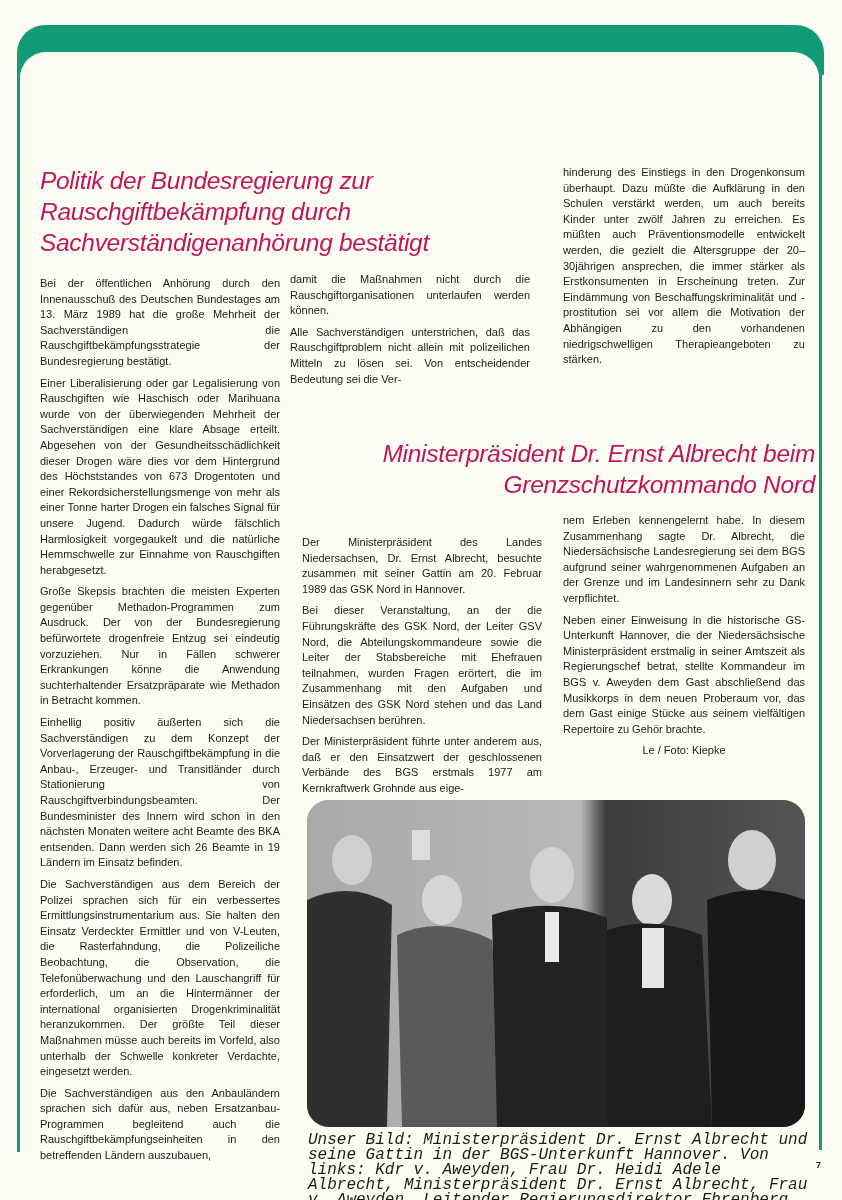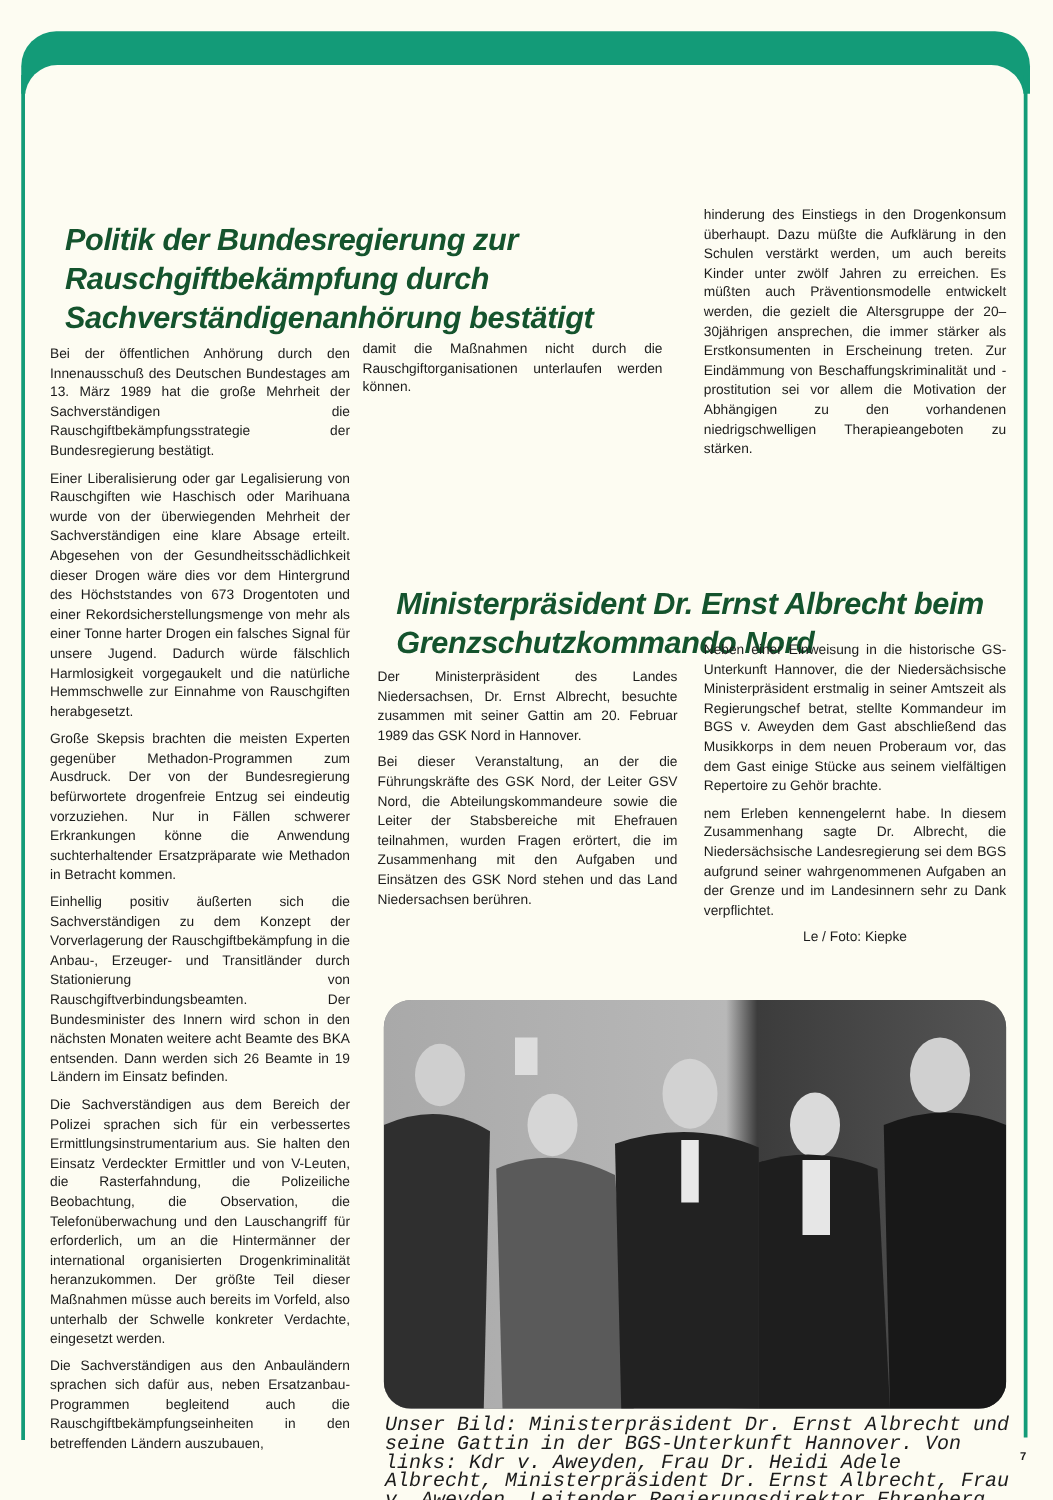--- a/index.html
+++ b/index.html
@@ -1,23 +1,23 @@
 <!DOCTYPE html>
 <html><head>
 <meta charset="utf-8">
 <style>
   html, body { margin:0; padding:0; }
   body { width:842px; height:1200px; background:#fdfcf2; position:relative; overflow:hidden; font-family:"Liberation Sans", sans-serif; color:#1c1c1c; }
   .frame-top { position:absolute; left:17px; top:25px; width:807px; height:50px; background:#139b78; border-radius:28px 28px 0 0; }
   .frame-inner { position:absolute; left:20px; top:52px; width:799px; height:1100px; background:#fdfcf2; border-radius:26px 26px 0 0; }
   .frame-left { position:absolute; left:17px; top:60px; width:3px; height:1092px; background:#139b78; }
   .frame-right { position:absolute; left:819px; top:60px; width:3px; height:1090px; background:#139b78; }
-  .headline { position:absolute; font-weight:bold; font-style:italic; color:#14532d; font-size:24.5px; line-height:31px; letter-spacing:-0.3px; margin:12px; }
+  .headline { position:absolute; font-weight:normal; font-style:italic; color:#be185d; font-size:24.5px; line-height:31px; letter-spacing:-0.3px; margin:0; }
   .h1 { left:40px; top:165px; width:520px; }
-  .h2 { left:305px; top:456px; width:510px; }
+  .h2 { left:305px; top:438px; width:510px;text-align:right; }
   .col { position:absolute; font-size:11px; line-height:15.6px; text-align:justify; }
   .col p { margin:0 0 6px 0; }
   .c1 { left:40px; top:276px; width:240px; }
   .c2 { left:290px; top:272px; width:240px; }
   .c3 { left:563px; top:165px; width:242px; }
   .c4 { left:302px; top:535px; width:240px; }
   .c5 { left:563px; top:513px; width:242px; }
   .credit { text-align:center; margin-top:4px !important; }
   .photo { position:absolute; left:307px; top:800px; width:498px; height:327px; border-radius:22px; overflow:hidden; background:#8d8d8d; }
   .caption { position:absolute; left:308px; top:1133px; width:500px; font-size:16px; line-height:15px; font-style:italic;font-family:Liberation Mono, monospace; }
@@ -37,36 +37,38 @@
   <p>Bei der öffentlichen Anhörung durch den Innenausschuß des Deutschen Bundestages am 13. März 1989 hat die große Mehrheit der Sachverständigen die Rauschgiftbekämpfungsstrategie der Bundesregierung bestätigt.</p>
   <p>Einer Liberalisierung oder gar Legalisierung von Rauschgiften wie Haschisch oder Marihuana wurde von der überwiegenden Mehrheit der Sachverständigen eine klare Absage erteilt. Abgesehen von der Gesundheitsschädlichkeit dieser Drogen wäre dies vor dem Hintergrund des Höchststandes von 673 Drogentoten und einer Rekordsicherstellungsmenge von mehr als einer Tonne harter Drogen ein falsches Signal für unsere Jugend. Dadurch würde fälschlich Harmlosigkeit vorgegaukelt und die natürliche Hemmschwelle zur Einnahme von Rauschgiften herabgesetzt.</p>
   <p>Große Skepsis brachten die meisten Experten gegenüber Methadon-Programmen zum Ausdruck. Der von der Bundesregierung befürwortete drogenfreie Entzug sei eindeutig vorzuziehen. Nur in Fällen schwerer Erkrankungen könne die Anwendung suchterhaltender Ersatzpräparate wie Methadon in Betracht kommen.</p>
   <p>Einhellig positiv äußerten sich die Sachverständigen zu dem Konzept der Vorverlagerung der Rauschgiftbekämpfung in die Anbau-, Erzeuger- und Transitländer durch Stationierung von Rauschgiftverbindungsbeamten. Der Bundesminister des Innern wird schon in den nächsten Monaten weitere acht Beamte des BKA entsenden. Dann werden sich 26 Beamte in 19 Ländern im Einsatz befinden.</p>
   <p>Die Sachverständigen aus dem Bereich der Polizei sprachen sich für ein verbessertes Ermittlungsinstrumentarium aus. Sie halten den Einsatz Verdeckter Ermittler und von V-Leuten, die Rasterfahndung, die Polizeiliche Beobachtung, die Observation, die Telefonüberwachung und den Lauschangriff für erforderlich, um an die Hintermänner der international organisierten Drogenkriminalität heranzukommen. Der größte Teil dieser Maßnahmen müsse auch bereits im Vorfeld, also unterhalb der Schwelle konkreter Verdachte, eingesetzt werden.</p>
   <p>Die Sachverständigen aus den Anbauländern sprachen sich dafür aus, neben Ersatzanbau-Programmen begleitend auch die Rauschgiftbekämpfungseinheiten in den betreffenden Ländern auszubauen,</p>
 </div>
 
 <div class="col c2">
   <p>damit die Maßnahmen nicht durch die Rauschgiftorganisationen unterlaufen werden können.</p>
+  <p>Alle Sachverständigen unterstrichen, daß das Rauschgiftproblem nicht allein mit polizeilichen Mitteln zu lösen sei. Von entscheidender Bedeutung sei die Ver-</p>
 </div>
 
 <div class="col c3">
   <p>hinderung des Einstiegs in den Drogenkonsum überhaupt. Dazu müßte die Aufklärung in den Schulen verstärkt werden, um auch bereits Kinder unter zwölf Jahren zu erreichen. Es müßten auch Präventionsmodelle entwickelt werden, die gezielt die Altersgruppe der 20–30jährigen ansprechen, die immer stärker als Erstkonsumenten in Erscheinung treten. Zur Eindämmung von Beschaffungskriminalität und -prostitution sei vor allem die Motivation der Abhängigen zu den vorhandenen niedrigschwelligen Therapieangeboten zu stärken.</p>
 </div>
 
 <h1 class="headline h2">Ministerpräsident Dr. Ernst Albrecht beim Grenzschutzkommando Nord</h1>
 
 <div class="col c4">
   <p>Der Ministerpräsident des Landes Niedersachsen, Dr. Ernst Albrecht, besuchte zusammen mit seiner Gattin am 20. Februar 1989 das GSK Nord in Hannover.</p>
   <p>Bei dieser Veranstaltung, an der die Führungskräfte des GSK Nord, der Leiter GSV Nord, die Abteilungskommandeure sowie die Leiter der Stabsbereiche mit Ehefrauen teilnahmen, wurden Fragen erörtert, die im Zusammenhang mit den Aufgaben und Einsätzen des GSK Nord stehen und das Land Niedersachsen berühren.</p>
+  <p>Der Ministerpräsident führte unter anderem aus, daß er den Einsatzwert der geschlossenen Verbände des BGS erstmals 1977 am Kernkraftwerk Grohnde aus eige-</p>
 </div>
 
 <div class="col c5">
+  <p>nem Erleben kennengelernt habe. In diesem Zusammenhang sagte Dr. Albrecht, die Niedersächsische Landesregierung sei dem BGS aufgrund seiner wahrgenommenen Aufgaben an der Grenze und im Landesinnern sehr zu Dank verpflichtet.</p>
   <p>Neben einer Einweisung in die historische GS-Unterkunft Hannover, die der Niedersächsische Ministerpräsident erstmalig in seiner Amtszeit als Regierungschef betrat, stellte Kommandeur im BGS v. Aweyden dem Gast abschließend das Musikkorps in dem neuen Proberaum vor, das dem Gast einige Stücke aus seinem vielfältigen Repertoire zu Gehör brachte.</p>
-  <p>nem Erleben kennengelernt habe. In diesem Zusammenhang sagte Dr. Albrecht, die Niedersächsische Landesregierung sei dem BGS aufgrund seiner wahrgenommenen Aufgaben an der Grenze und im Landesinnern sehr zu Dank verpflichtet.</p>
   <p class="credit">Le / Foto: Kiepke</p>
 </div>
 
 <div class="photo" title="Group photo: five people holding glasses in the BGS-Unterkunft">
   <svg width="498" height="327" viewBox="0 0 498 327">
     <defs>
       <linearGradient id="wall" x1="0" y1="0" x2="1" y2="0">
         <stop offset="0" stop-color="#a9a9a9"></stop>
         <stop offset="0.55" stop-color="#b8b8b8"></stop>
         <stop offset="0.6" stop-color="#3c3c3c"></stop>

